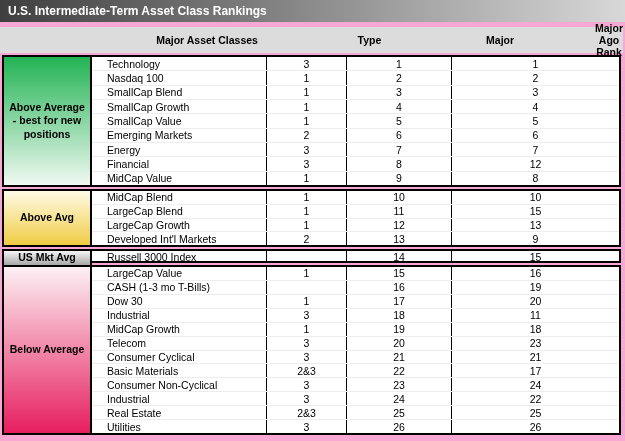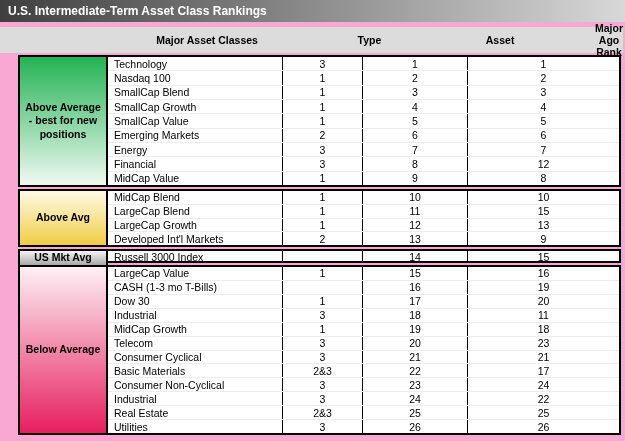--- a/index.html
+++ b/index.html
@@ -36,54 +36,53 @@
     display:flex;
     margin-bottom:2px;
   }
   .group-label{
     width:90px;
     border:2px solid #000;
     display:flex;align-items:center;justify-content:center;
     text-align:center;
     font-size:10.5px;font-weight:bold;line-height:1.25;
     padding:7px 3px;
-    margin-left:16px;
   }
   .group-rows{
     flex:1;
     border:2px solid #000;border-left:none;
     display:flex;flex-direction:column;
     background:#ffffff;
   }
   .row{
     flex:1;
     display:flex;align-items:center;
     font-size:10.5px;
   }
   .row:not(:last-child){border-bottom:1px solid #ededed;}
   .cell{height:100%;display:flex;align-items:center;}
-  .cell-asset{width:174px;padding-left:6px;}
+  .cell-asset{width:174px;padding-left:15px;}
   .cell-type{width:80px;justify-content:center;border-left:1px solid #000;}
   .cell-rank{width:105px;justify-content:center;border-left:1px solid #000;}
   .cell-week{flex:1;justify-content:center;border-left:1px solid #000;}
 </style>
 </head>
 <body>
 
 <div class="app">
 
   <div class="title-bar" style="background: linear-gradient(to right, rgb(63, 63, 63), rgb(216, 216, 216)); color: rgb(255, 255, 255);">
     <span>U.S. Intermediate-Term Asset Class Rankings</span>
   </div>
 
   <div class="header-row" style="background: rgb(220, 220, 220);">
     <div class="h-spacer"></div>
     <div class="h-cell h-asset">Major Asset Classes</div>
     <div class="h-cell h-type">Type</div>
-    <div class="h-cell h-rank">Asset</div>
+    <div class="h-cell h-rank">Major</div>
     <div class="h-cell h-week">Major Ago Rank</div>
   </div>
 
   <div class="groups">
       <div class="group" style="height: 132px;">
         <div class="group-label" style="background: linear-gradient(rgb(34, 179, 83), rgb(240, 249, 242));">Above Average - best for new positions</div>
         <div class="group-rows">
           <div class="row">
             <div class="cell cell-asset">Technology</div>
             <div class="cell cell-type">3</div>

